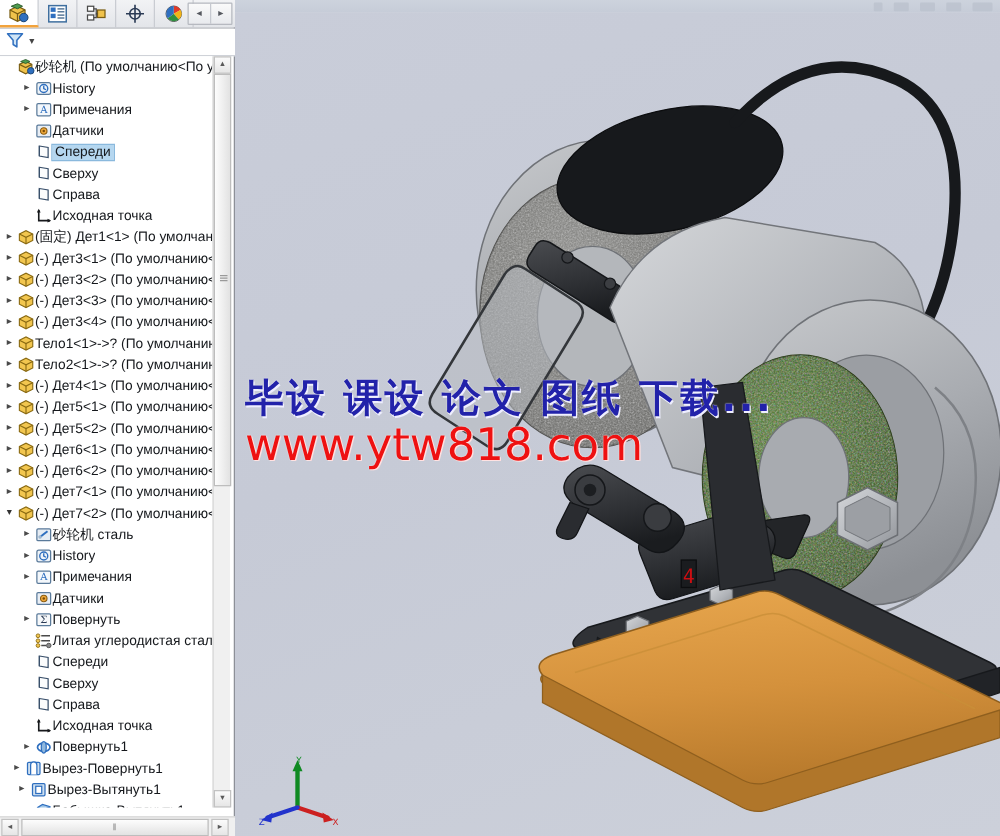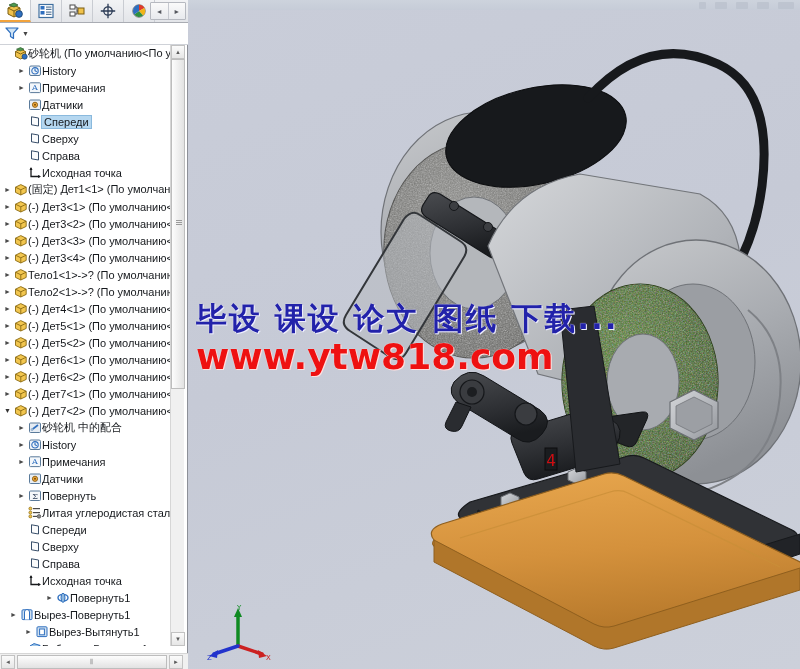--- a/index.html
+++ b/index.html
@@ -116,21 +116,21 @@
   .vp-svg{position:absolute;left:0;top:0;}
 
   
   .wm{position:absolute;pointer-events:none;text-align:center;}
   .wm-cn{
     left:8px;top:288px;font-size:31px;font-weight:bold;color:#2222aa;
     letter-spacing:2px;font-family:"DejaVu Sans","Liberation Sans",sans-serif;
     text-shadow:0 0 1px #ffffff,1px 1px 0 #eeeeff;
   }
   .wm-url{
-    left:8px;top:326px;font-size:36px;font-weight:bold;color:#ee1111;
+    left:8px;top:326px;font-size:36px;font-weight:normal;color:#ee1111;
     letter-spacing:0px;font-family:"DejaVu Sans","Liberation Sans",sans-serif;
     text-shadow:0 0 1px #ffffff,1px 1px 0 #ffdddd;
   }
 
   
   .triad{position:absolute;left:18px;top:592px;width:70px;height:60px;}
 </style>
 </head>
 <body>
 
@@ -467,21 +467,21 @@
           </div>
           <div class="row" style="padding-left: 16px;">
             <span class="arrow">►</span>
             <span class="ico">
               <svg width="14" height="13" viewBox="0 0 14 13">
                 <rect x="1.5" y="2" width="11" height="9.5" rx="1" fill="#e6ecf3" stroke="#5a7a9a" stroke-width="1"></rect>
                 <path d="M3.5 9 L10 4" stroke="#2f6fbf" stroke-width="1.6"></path>
                 <circle cx="4" cy="8.6" r="1.4" fill="#9fb8d0"></circle>
               </svg>
             </span>
-            <span class="lbl">砂轮机 中的配合</span>
+            <span class="lbl">砂轮机 сталь</span>
           </div>
           <div class="row" style="padding-left: 16px;">
             <span class="arrow">►</span>
             <span class="ico">
               <svg width="14" height="13" viewBox="0 0 14 13">
                 <rect x="1.5" y="2" width="11" height="9.5" rx="1.5" fill="#eef3f8" stroke="#5a7a9a" stroke-width="1"></rect>
                 <circle cx="7" cy="6.8" r="3.2" fill="none" stroke="#2f6fbf" stroke-width="1.1"></circle>
                 <path d="M7 4.6 L7 6.8 L8.8 7.8" stroke="#2f6fbf" stroke-width="1.1" fill="none"></path>
               </svg>
             </span>
@@ -567,41 +567,41 @@
             <span class="arrow"></span>
             <span class="ico">
               <svg width="14" height="13" viewBox="0 0 14 13">
                 <path d="M3 2 L3 10.5 L12 10.5" fill="none" stroke="#17191c" stroke-width="1.3"></path>
                 <polygon points="3,1 1.5,4 4.5,4" fill="#17191c"></polygon>
                 <polygon points="13,10.5 10,9 10,12" fill="#17191c"></polygon>
               </svg>
             </span>
             <span class="lbl">Исходная точка</span>
           </div>
-          <div class="row" style="padding-left: 16px; margin-left: 28px;">
+          <div class="row" style="padding-left: 16px;">
             <span class="arrow">►</span>
             <span class="ico">
               <svg width="14" height="13" viewBox="0 0 14 13">
                 <ellipse cx="7" cy="6.8" rx="5" ry="3.4" fill="none" stroke="#2f6fbf" stroke-width="1.4"></ellipse>
                 <ellipse cx="7" cy="6.8" rx="2" ry="4.6" fill="#8fb8de" stroke="#2f6fbf" stroke-width="1"></ellipse>
               </svg>
             </span>
             <span class="lbl">Повернуть1</span>
           </div>
           <div class="row" style="padding-left: 8px;">
             <span class="arrow">►</span>
             <span class="ico">
               <svg width="14" height="13" viewBox="0 0 14 13">
                 <rect x="2" y="1.8" width="10" height="9.8" rx="1" fill="#cfe0f0" stroke="#2f6fbf" stroke-width="1"></rect>
                 <path d="M4.5 11.6 L4.5 4 A2.5 2.5 0 0 1 9.5 4 L9.5 11.6" fill="#fff" stroke="#2f6fbf" stroke-width="1"></path>
               </svg>
             </span>
             <span class="lbl">Вырез-Повернуть1</span>
           </div>
-          <div class="row" style="padding-left: 23px;">
+          <div class="row" style="padding-left: 12px;">
             <span class="arrow">►</span>
             <span class="ico">
               <svg width="14" height="13" viewBox="0 0 14 13">
                 <rect x="2" y="1.8" width="10" height="9.8" rx="1" fill="#cfe0f0" stroke="#2f6fbf" stroke-width="1"></rect>
                 <rect x="4.6" y="4" width="4.8" height="5.8" fill="#fff" stroke="#2f6fbf" stroke-width="1"></rect>
               </svg>
             </span>
             <span class="lbl">Вырез-Вытянуть1</span>
           </div>
           <div class="row" style="padding-left: 16px;">

